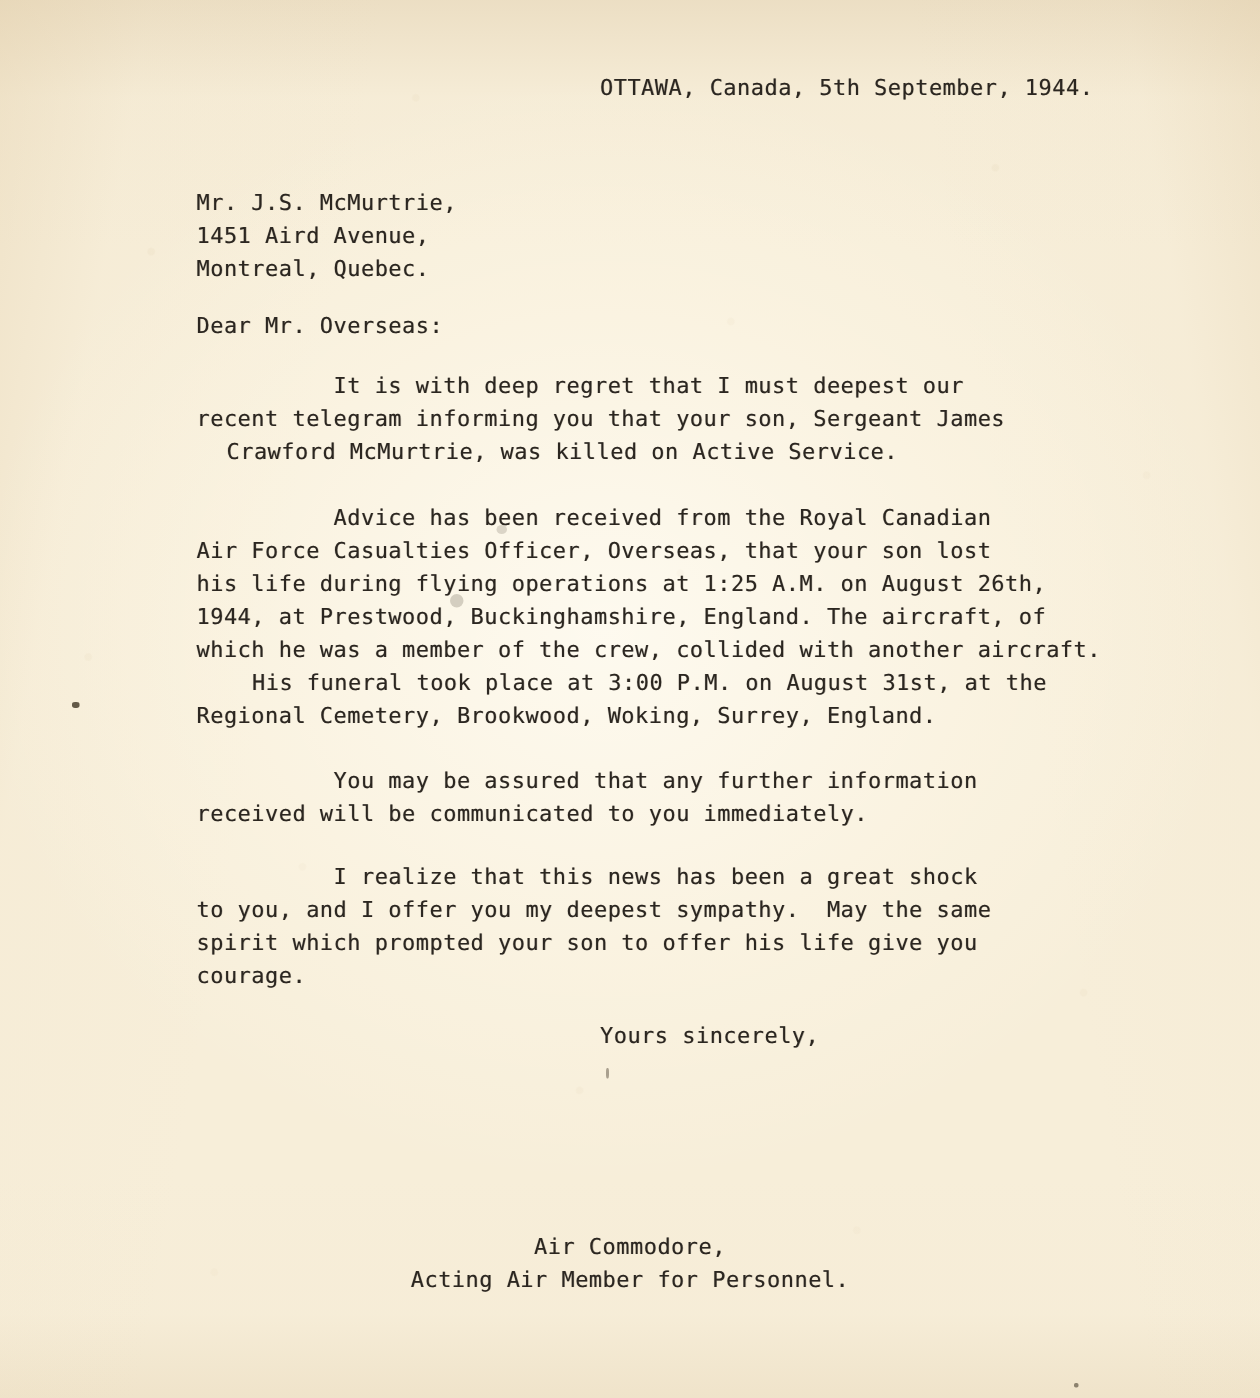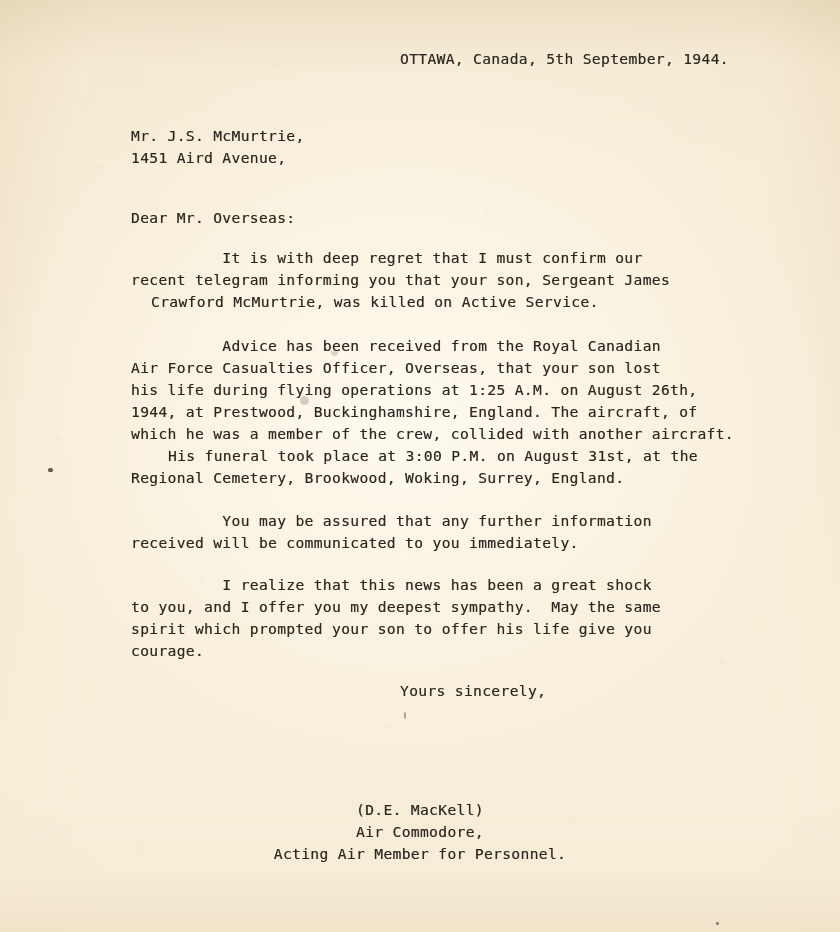--- a/index.html
+++ b/index.html
@@ -93,24 +93,25 @@
   <div class="speck" style="left:404px; top:712px; width:2px; height:7px; opacity:0.45;"></div>
   <div class="speck" style="left:300px; top:396px; width:9px; height:9px; opacity:0.22; border-radius:50%;"></div>
   <div class="speck" style="left:331px; top:350px; width:7px; height:6px; opacity:0.18; border-radius:50%;"></div>
 
   <div id="text-layer">
 
     <div class="line datecity" style="top:48px;">OTTAWA, Canada, 5th September, 1944.</div>
 
     <div class="line" style="top:125px;">Mr. J.S. McMurtrie,</div>
     <div class="line" style="top:147px;">1451 Aird Avenue,</div>
+    <div class="line" style="top:169px;">Montreal, Quebec.</div>
 
     <div class="line" style="top:207px;">Dear Mr. Overseas:</div>
 
-    <div class="line" style="top:247px;">          It is with deep regret that I must confirm our</div>
+    <div class="line" style="top:247px;">          It is with deep regret that I must deepest our</div>
     <div class="line" style="top:269px;">recent telegram informing you that your son, Sergeant James</div>
     <div class="line" style="top:291px;margin-left:20px;">Crawford McMurtrie, was killed on Active Service.</div>
 
     <div class="line" style="top:335px;">          Advice has been received from the Royal Canadian</div>
     <div class="line" style="top:357px;">Air Force Casualties Officer, Overseas, that your son lost</div>
     <div class="line" style="top:379px;">his life during flying operations at 1:25 A.M. on August 26th,</div>
     <div class="line" style="top:401px;text-align:right;">1944, at Prestwood, Buckinghamshire, England. The aircraft, of</div>
     <div class="line" style="top:423px;">which he was a member of the crew, collided with another aircraft.</div>
     <div class="line" style="top:445px;padding-left:37px;">His funeral took place at 3:00 P.M. on August 31st, at the</div>
     <div class="line" style="top:467px;">Regional Cemetery, Brookwood, Woking, Surrey, England.</div>
@@ -118,18 +119,17 @@
     <div class="line" style="top:510px;">          You may be assured that any further information</div>
     <div class="line" style="top:532px;">received will be communicated to you immediately.</div>
 
     <div class="line" style="top:574px;">          I realize that this news has been a great shock</div>
     <div class="line" style="top:596px;">to you, and I offer you my deepest sympathy.  May the same</div>
     <div class="line" style="top:618px;">spirit which prompted your son to offer his life give you</div>
     <div class="line" style="top:640px;">courage.</div>
 
     <div class="line closing" style="top:680px;">Yours sincerely,</div>
 
-    <div class="line sig" style="top:799px;">(D.E. MacKell)</div>
     <div class="line sig" style="top:821px;">Air Commodore,</div>
     <div class="line sig" style="top:843px;">Acting Air Member for Personnel.</div>
 
   </div>
 </div>
 
 </body></html>

